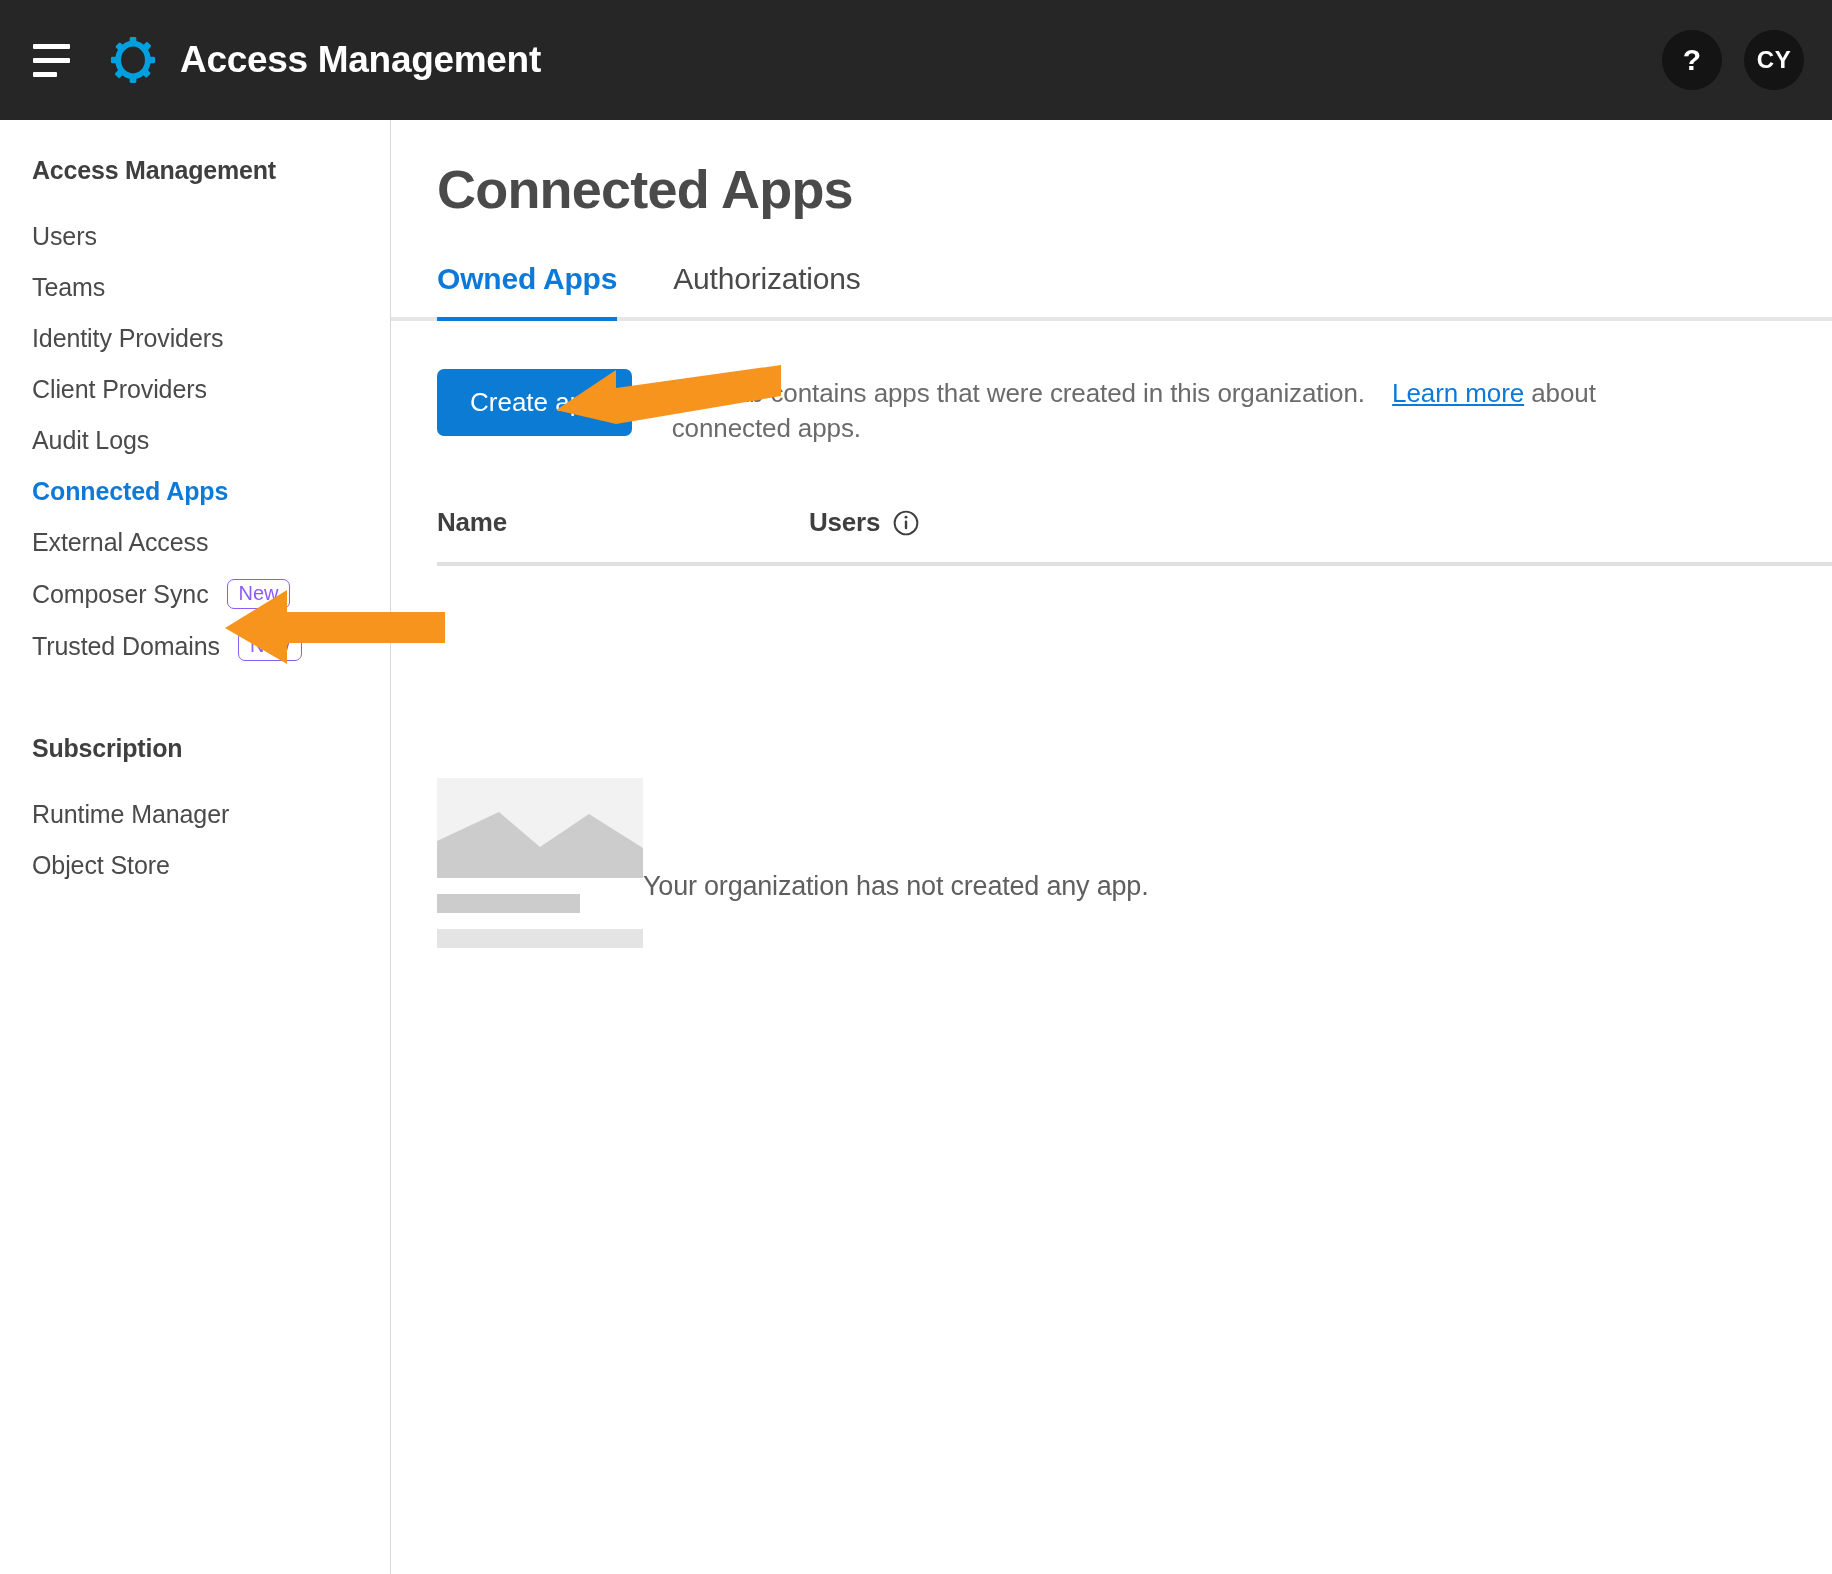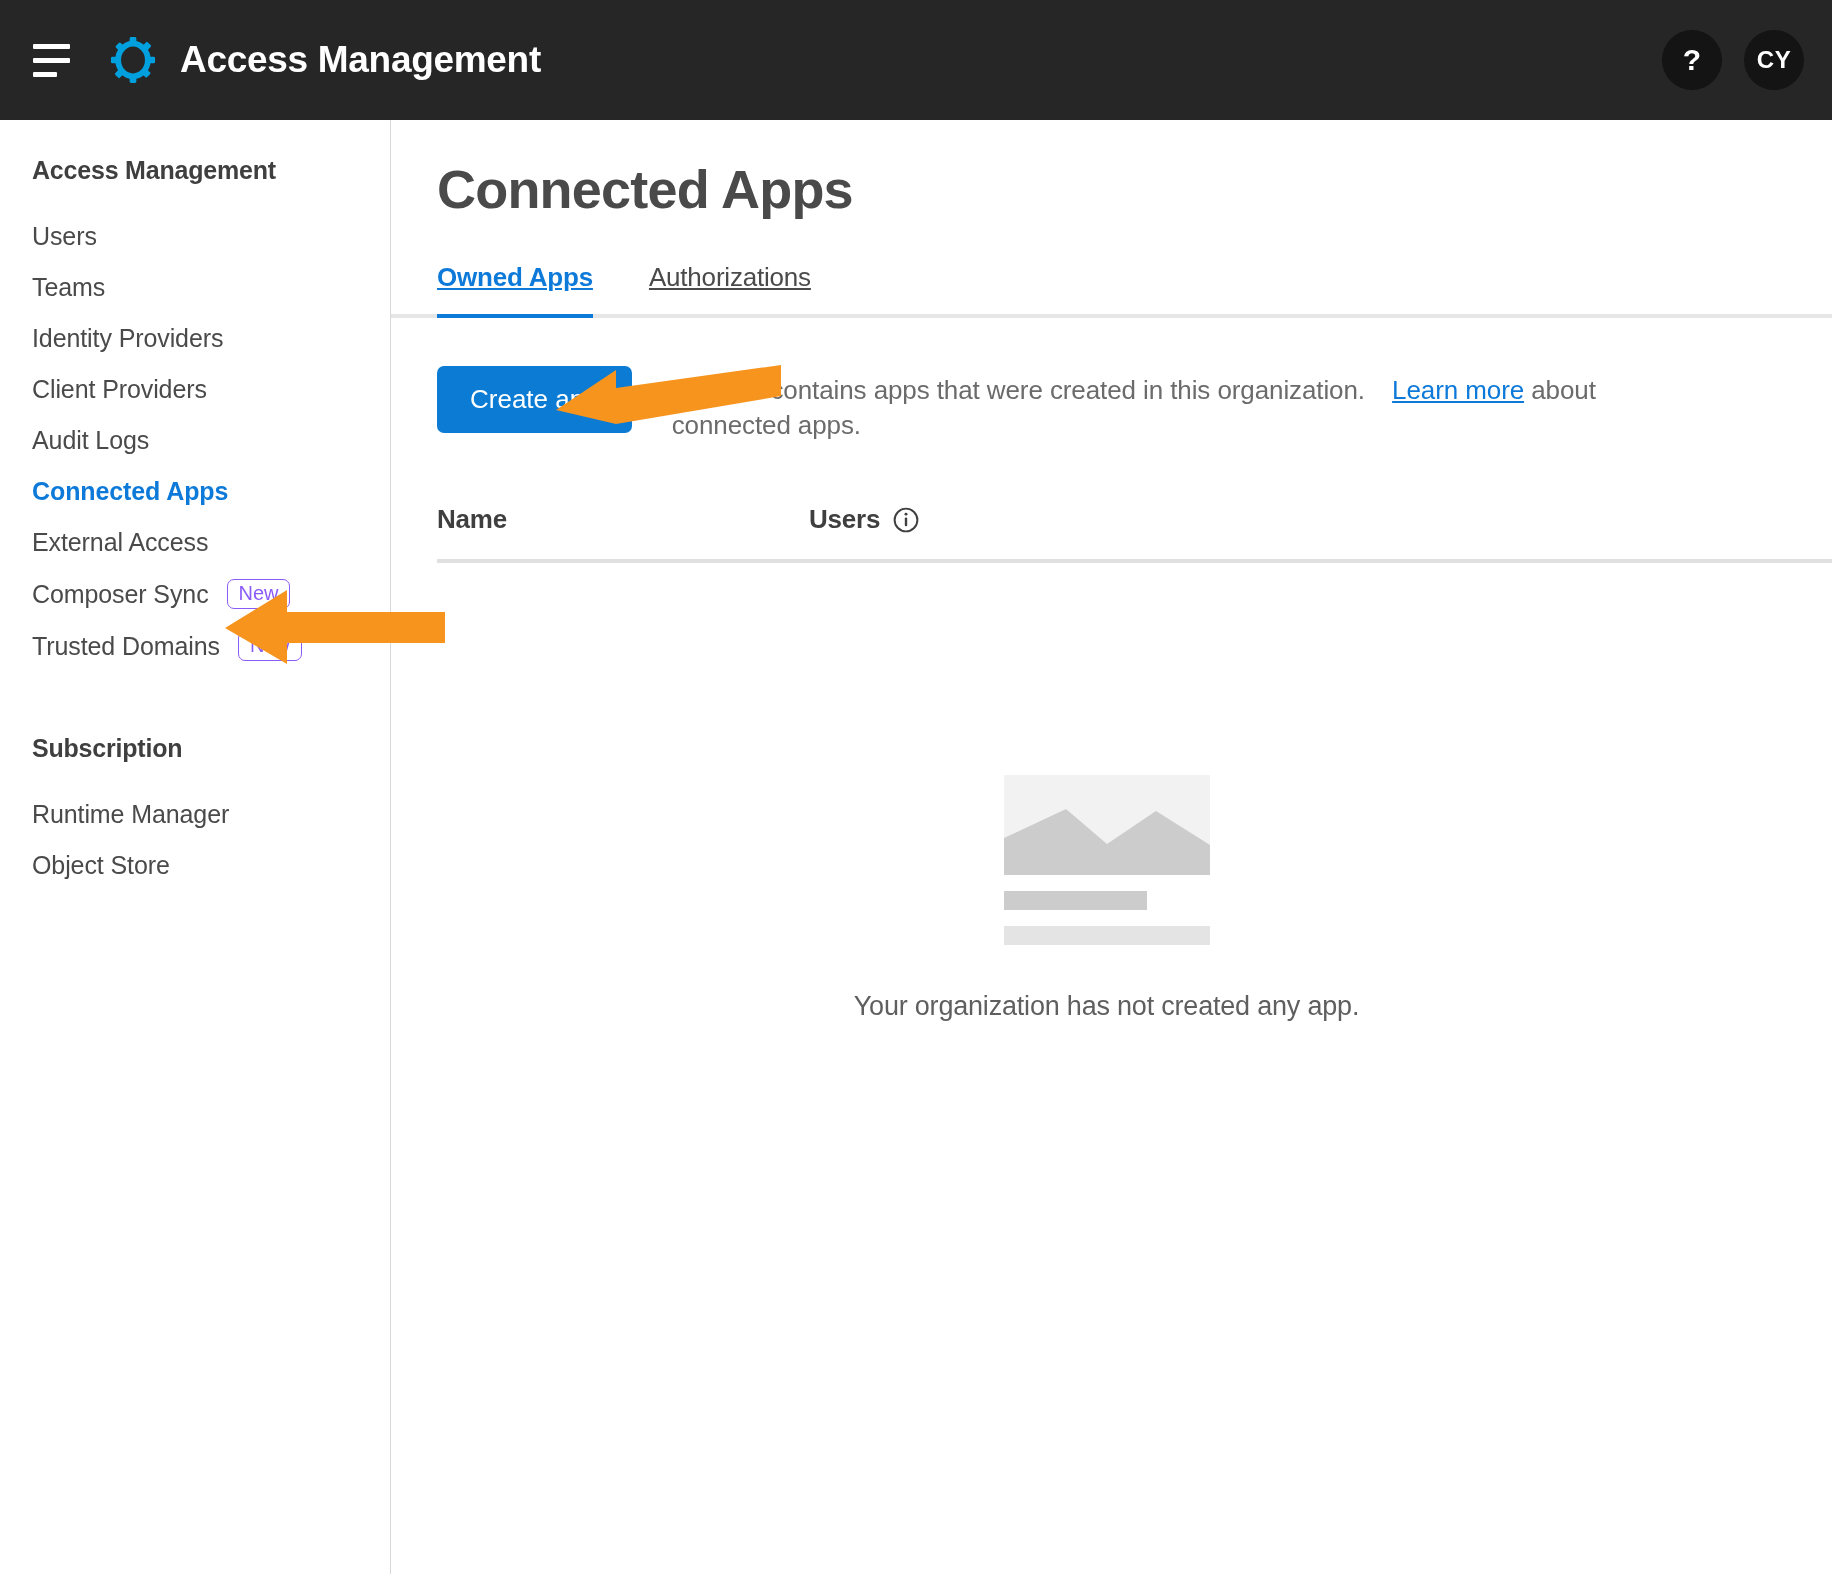--- a/index.html
+++ b/index.html
@@ -147,29 +147,28 @@
   .tabs {
     display: flex;
     align-items: flex-end;
     margin-top: 42px;
     border-bottom: 4px solid #e6e6e6;
     width: calc(100% + 46px);
     margin-left: -46px;
     padding-left: 46px;
   }
   .tab {
-    font-size: 26px;
+    font-size: 30px;
     color: #4a4a4a;
     padding: 0 0 21px 0;
     margin-right: 56px;
     cursor: pointer;
     position: relative;
     white-space: nowrap;
     letter-spacing: -0.2px;
-    text-decoration: underline;
   }
   .tab.active { color: #0d7ad9; font-weight: bold; }
   .tab.active::after {
     content: "";
     position: absolute;
     left: 0; right: 0; bottom: -4px;
     height: 4px;
     background: #0d7ad9;
   }
 
@@ -229,21 +228,21 @@
     width: 26px; height: 26px;
     display: inline-block;
     vertical-align: middle;
     cursor: pointer;
   }
 
   
   .empty-state {
     margin-top: 212px;
     display: flex;
-    flex-direction: column;
+    flex-direction: row;
     align-items: center;
     padding-right: 56px;
   }
   .empty-illus { width: 206px; }
   .illus-pic {
     width: 206px; height: 100px;
     background: #f2f2f2;
     position: relative;
     overflow: hidden;
   }

